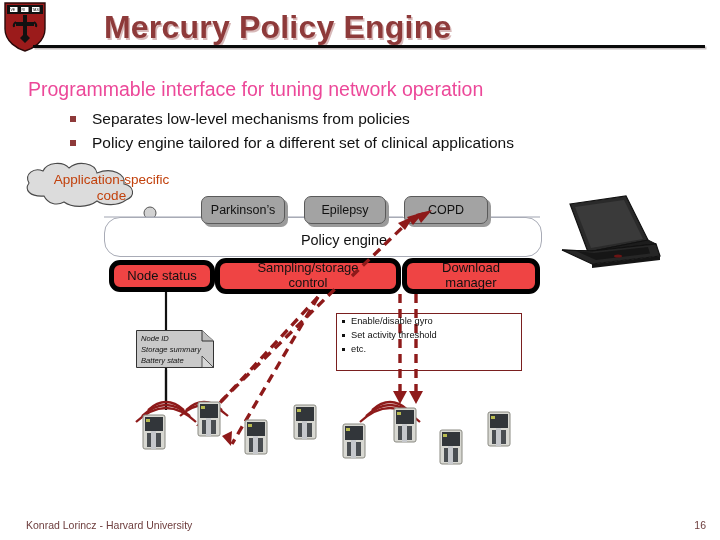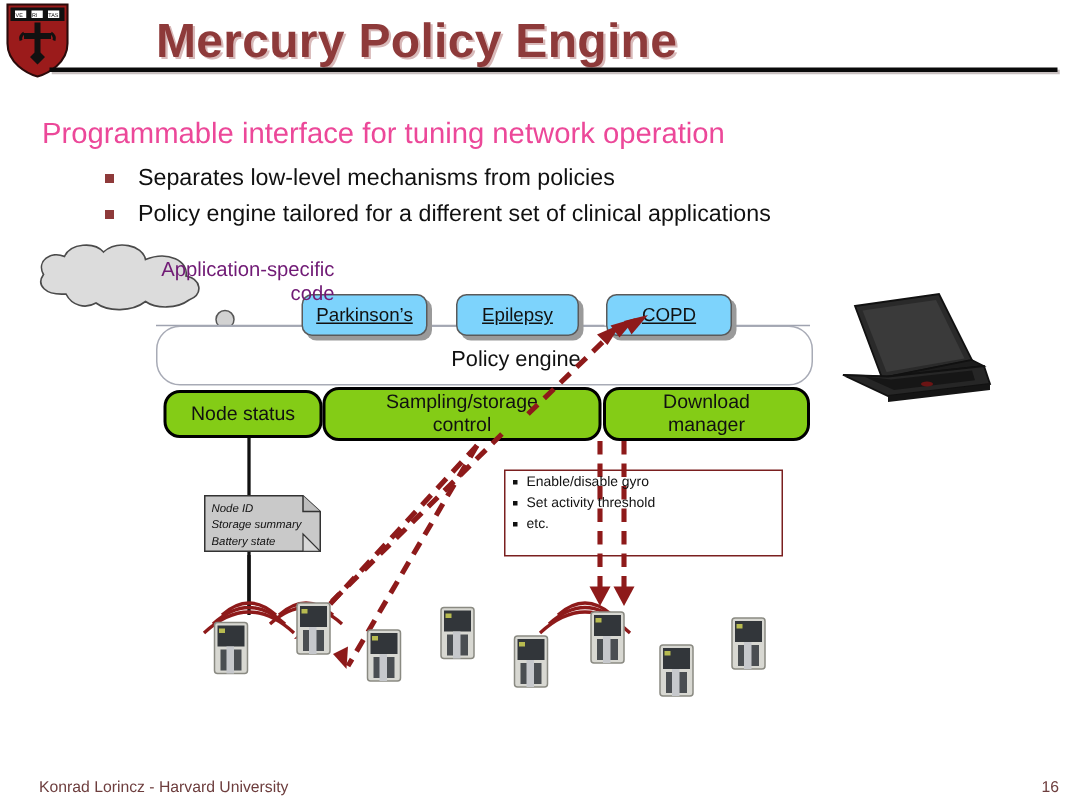--- a/index.html
+++ b/index.html
@@ -72,51 +72,50 @@
   .node-box {
     position: absolute;
     box-sizing: border-box;
     display: flex; align-items: center; justify-content: center;
     text-align: center;
     line-height: 1.12;
     color: #111;
   }
   
   .app-box {
-    background: #7dd3fc;
+    background: #a3a3a3;
     border: 1.2px solid #5a5a5a;
     border-radius: 7px;
     font-size: 12.5px;
     box-shadow: 3px 3px 0 #9a9a9a;
-    text-decoration: underline;
   }
   
   .white-box {
-    background: #84cc16;
-    border: 2px solid #000000;
+    background: #ef4444;
+    border: 5px solid #000000;
     border-radius: 11px;
     font-size: 13px;
   }
   #engine-shell {
     position: absolute;
     background: #ffffff;
     border: 1px solid #a8abb6;
     border-radius: 16px;
   }
   #engine-label {
     position: absolute;
     font-size: 14.5px; color: #111;
     text-align: center; width: 100%;
   }
 
   
   #cloud-wrap { position: absolute; left: 14px; top: 4px; width: 195px; height: 52px; }
   #cloud-text {
-    position: absolute; left: 14px; top: 8px; width: 195px;
-    text-align: right; font-size: 13.5px; color: #701a75;
+    position: absolute; left: 0; top: 8px; width: 195px;
+    text-align: center; font-size: 13.5px; color: #c2410c;
     line-height: 1.18; z-index: 3;
   }
 
   
   #note-doc {
     position: absolute; left: 136px; top: 170px;
     width: 78px; height: 38px;
   }
   #note-text {
     position: absolute; left: 141px; top: 173px;

